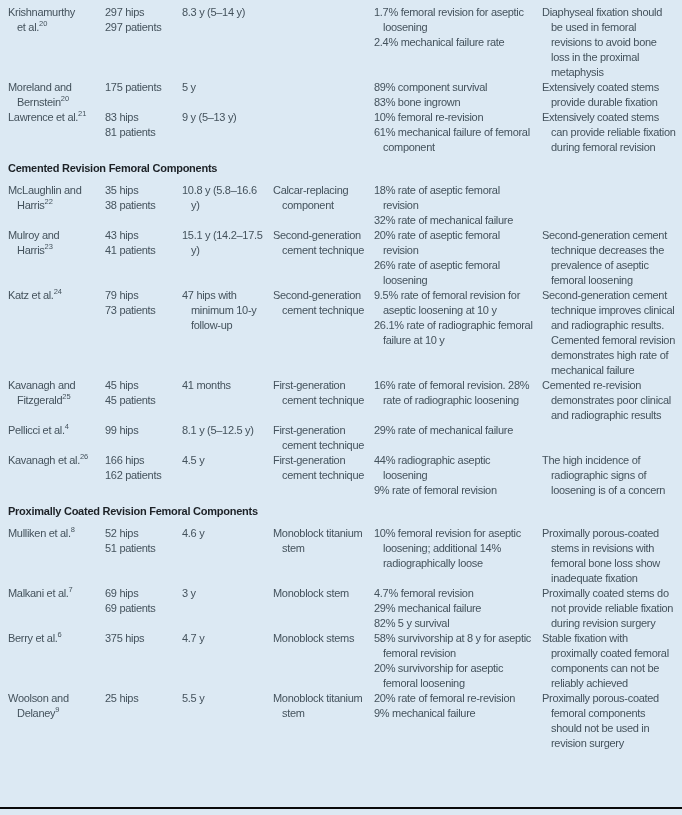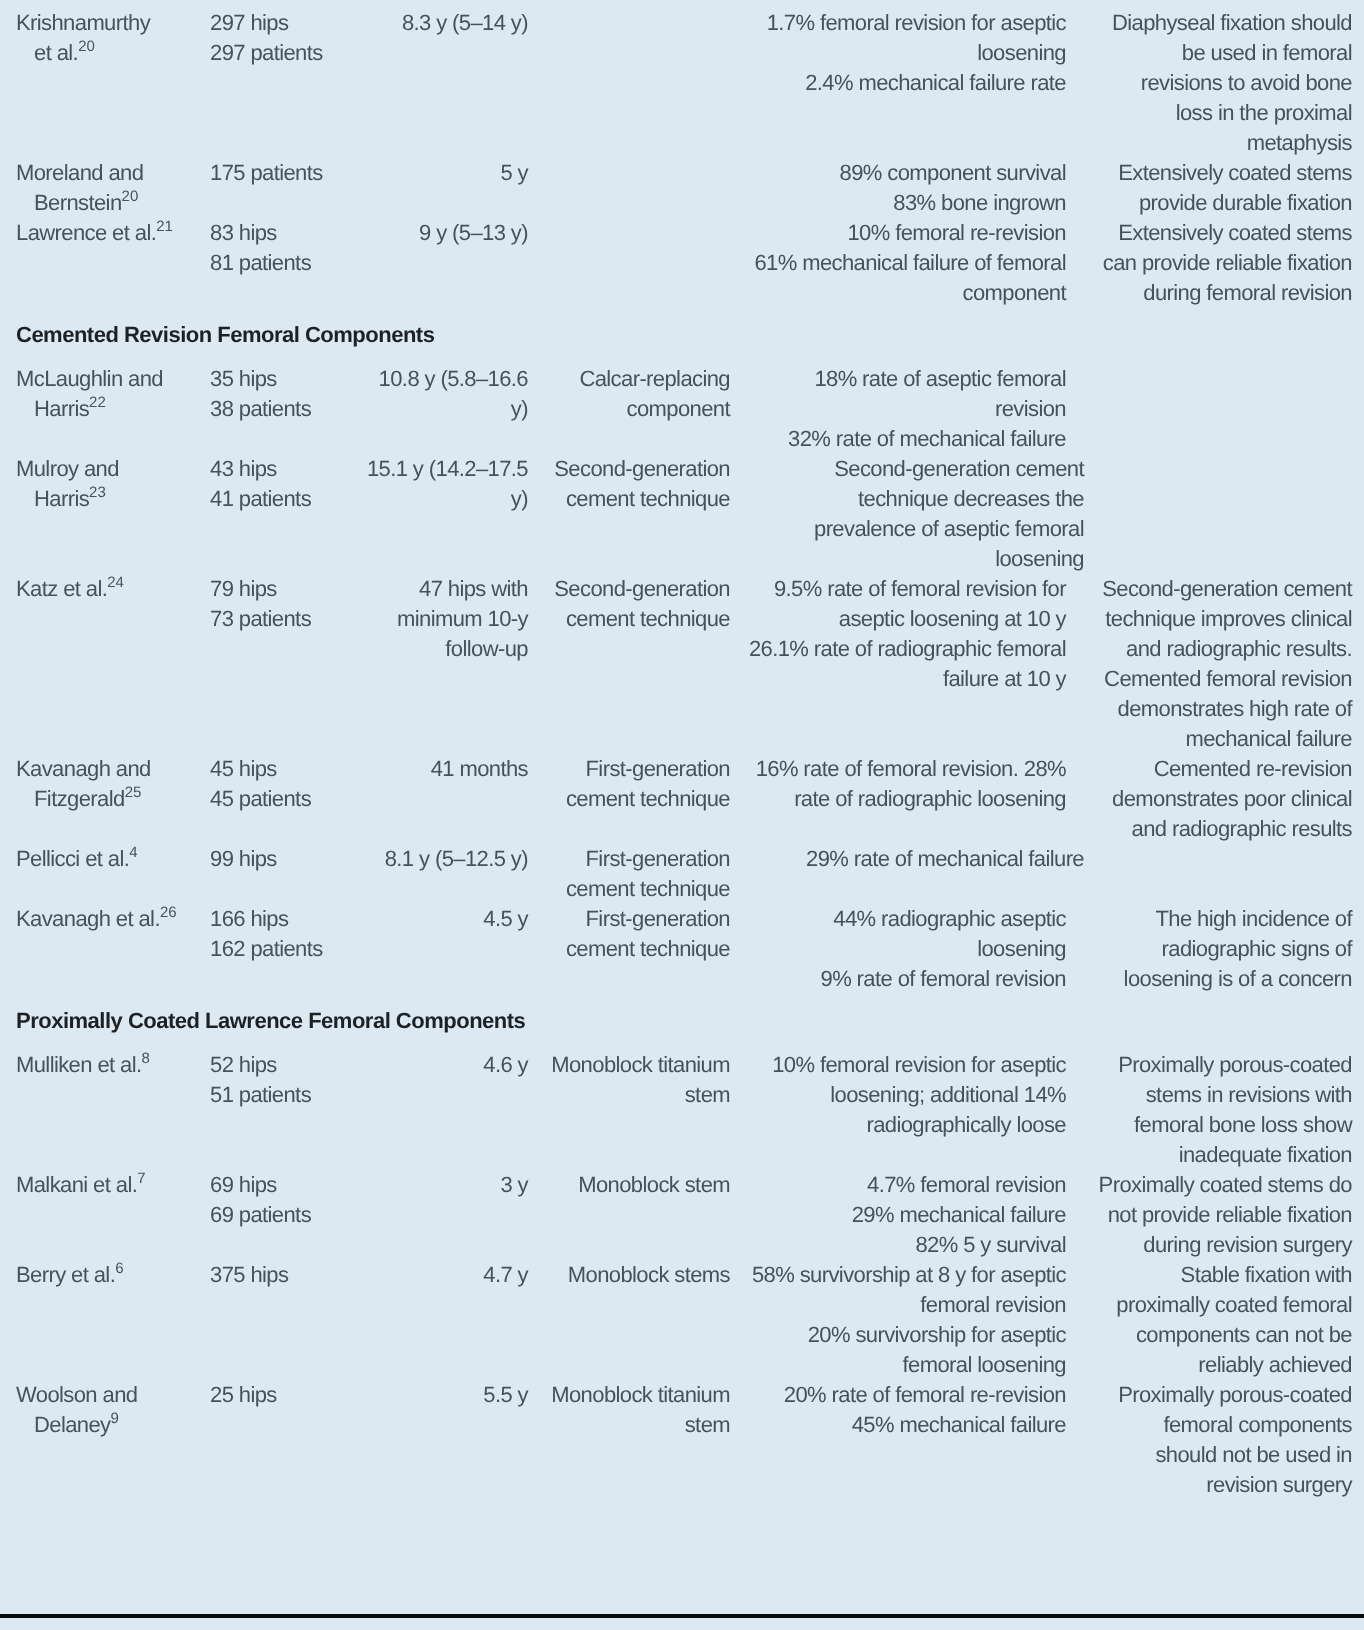--- a/index.html
+++ b/index.html
@@ -26,21 +26,21 @@
   }
   .cell { padding-right: 9px; }
   .cell:last-child { padding-right: 0; }
   .section-header {
     font-weight: bold;
     font-size: 11px;
     color: var(--header, #1c2126);
     margin: 6px 0 7px 0;
     letter-spacing: -0.25px;
   }
-  .hg { padding-left: 9px; text-indent: -9px; text-align: right; }   
+  .hg { padding-left: 9px; text-indent: -9px; }   
   .ind { padding-left: 9px; }                      
   sup {
     font-size: 7.5px;
     vertical-align: super;
     line-height: 0;
     letter-spacing: 0;
   }
   .bottom-rule {
     position: absolute;
     left: 0; bottom: 6px;
@@ -145,20 +145,24 @@
           <div>43 hips</div>
           <div>41 patients</div>
         </div>
         <div class="cell">
           <div class="hg">15.1 y (14.2–17.5 y)</div>
         </div>
         <div class="cell">
           <div class="hg">Second-generation cement technique</div>
         </div>
         <div class="cell">
+          <div class="hg">20% rate of aseptic femoral revision</div>
+          <div class="hg">26% rate of aseptic femoral loosening</div>
+        </div>
+        <div class="cell">
           <div class="hg">Second-generation cement technique decreases the prevalence of aseptic femoral loosening</div>
         </div>
       </div>
       <div class="row">
         <div class="cell">
           <div>Katz et al.<sup>24</sup></div>
         </div>
         <div class="cell">
           <div>79 hips</div>
           <div>73 patients</div>
@@ -231,21 +235,21 @@
           <div class="hg">First-generation cement technique</div>
         </div>
         <div class="cell">
           <div class="hg">44% radiographic aseptic loosening</div>
           <div class="hg">9% rate of femoral revision</div>
         </div>
         <div class="cell">
           <div class="hg">The high incidence of radiographic signs of loosening is of a concern</div>
         </div>
       </div>
-      <div class="section-header">Proximally Coated Lawrence Femoral Components</div>
+      <div class="section-header">Proximally Coated Revision Femoral Components</div>
       <div class="row">
         <div class="cell">
           <div>Mulliken et al.<sup>8</sup></div>
         </div>
         <div class="cell">
           <div>52 hips</div>
           <div>51 patients</div>
         </div>
         <div class="cell">
           <div class="hg">4.6 y</div>
@@ -313,21 +317,21 @@
           <div>25 hips</div>
         </div>
         <div class="cell">
           <div class="hg">5.5 y</div>
         </div>
         <div class="cell">
           <div class="hg">Monoblock titanium stem</div>
         </div>
         <div class="cell">
           <div class="hg">20% rate of femoral re-revision</div>
-          <div class="hg">45% mechanical failure</div>
+          <div class="hg">9% mechanical failure</div>
         </div>
         <div class="cell">
           <div class="hg">Proximally porous-coated femoral components should not be used in revision surgery</div>
         </div>
       </div>
     </div>
   <div class="bottom-rule"></div>
 </div>
 
 </body></html>

